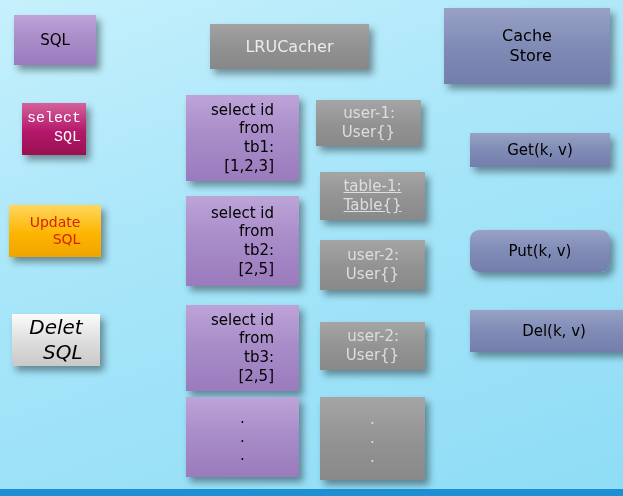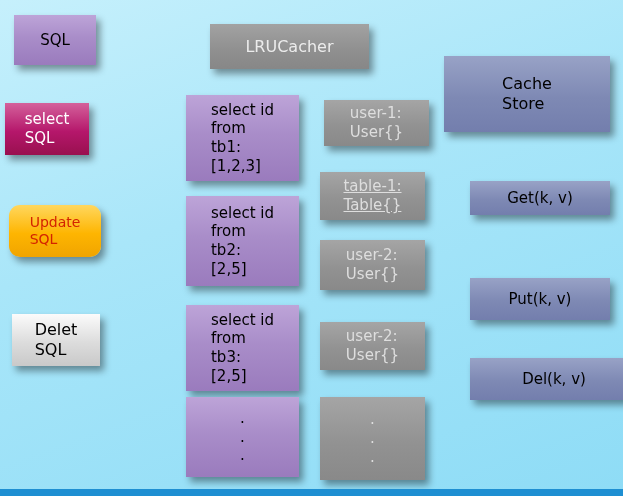--- a/index.html
+++ b/index.html
@@ -6,50 +6,50 @@
   .canvas{
     position:relative;
     width:623px;height:496px;
     overflow:hidden;
     font-family:"DejaVu Sans","Liberation Sans",sans-serif;
     background:linear-gradient(160deg,#c6f0fc 0%,#a9e6f9 40%,#8edcf6 100%);
   }
   .box{
     position:absolute;
     display:flex;align-items:center;justify-content:center;
-    text-align:left;
+    text-align:right;
     white-space:pre-line;
     line-height:1.25;
     font-size:15px;
     color:#000;
     box-shadow:4px 5px 7px rgba(0,0,0,0.40);
   }
   .purple{background:linear-gradient(180deg,#bda4d8 0%,#a98dc9 45%,#9a7bbd 100%);}
   .magenta{background:linear-gradient(180deg,#d4619b 0%,#b5176b 55%,#99104f 100%);color:#fff;}
   .orange{background:linear-gradient(180deg,#ffd75e 0%,#feb501 55%,#f0a400 100%);color:#d42300;font-size:14px;}
-  .silver{background:linear-gradient(180deg,#fbfbfb 0%,#dcdcdc 55%,#c9c9c9 100%);font-size:16px;}
+  .silver{background:linear-gradient(180deg,#fbfbfb 0%,#dcdcdc 55%,#c9c9c9 100%);font-size:20px;font-style:italic;}
   .gray{background:linear-gradient(180deg,#a5a5a5 0%,#929292 55%,#898989 100%);color:#dedede;}
-  .slate{background:linear-gradient(180deg,#98a2c6 0%,#7e89b4 55%,#737ead 100%);margin-top:48px;}
+  .slate{background:linear-gradient(180deg,#98a2c6 0%,#7e89b4 55%,#737ead 100%);}
   .header-gray{background:linear-gradient(180deg,#a2a2a2 0%,#8f8f8f 60%,#878787 100%);color:#ececec;font-size:16px;}
   .footer-strip{
     position:absolute;left:0;bottom:0;width:623px;height:7px;
     background:#1e8fd2;
   }
 </style>
 </head>
 <body>
 
 <div class="canvas">
 
   <div class="box purple" style="left:14px;top:15px;width:82px;height:50px;">SQL</div>
 
-  <div class="box magenta" style="left:5px;top:103px;width:84px;height:52px;">select
+  <div class="box magenta" style="left:22px;top:103px;width:64px;height:52px;font-family:Liberation Mono, monospace;">select
 SQL</div>
 
-  <div class="box orange" style="left:9px;top:205px;width:92px;height:52px;border-radius:11px;">Update
+  <div class="box orange" style="left:9px;top:205px;width:92px;height:52px;">Update
 SQL</div>
 
   <div class="box silver" style="left:12px;top:314px;width:88px;height:52px;">Delet
 SQL</div>
 
   <div class="box header-gray" style="left:210px;top:24px;width:159px;height:45px;">LRUCacher</div>
 
   <div class="box purple" style="left:186px;top:95px;width:113px;height:86px;">select id
 from
 tb1:
@@ -62,40 +62,40 @@
 
   <div class="box purple" style="left:186px;top:305px;width:113px;height:86px;">select id
 from
 tb3:
 [2,5]</div>
 
   <div class="box purple" style="left:186px;top:397px;width:113px;height:80px;">.
 .
 .</div>
 
-  <div class="box gray" style="left:324px;top:100px;width:105px;height:46px;">user-1:
+  <div class="box gray" style="left:316px;top:100px;width:105px;height:46px;">user-1:
 User{}</div>
 
   <div class="box gray" style="left:320px;top:172px;width:105px;height:48px;text-decoration:underline;">table-1:
 Table{}</div>
 
   <div class="box gray" style="left:320px;top:240px;width:105px;height:50px;">user-2:
 User{}</div>
 
   <div class="box gray" style="left:320px;top:322px;width:105px;height:48px;">user-2:
 User{}</div>
 
   <div class="box gray" style="left:320px;top:397px;width:105px;height:83px;">.
 .
 .</div>
 
   <div class="box slate" style="left:444px;top:8px;width:166px;height:76px;font-size:16px;">Cache
 Store</div>
 
   <div class="box slate" style="left:470px;top:133px;width:140px;height:34px;">Get(k, v)</div>
 
-  <div class="box slate" style="left:470px;top:230px;width:140px;height:42px;">Put(k, v)</div>
+  <div class="box slate" style="left:470px;top:230px;width:140px;height:42px;border-radius:9px;">Put(k, v)</div>
 
   <div class="box slate" style="left:470px;top:310px;width:168px;height:42px;">Del(k, v)</div>
 
   <div class="footer-strip"></div>
 
 </div>
 
 </body></html>

